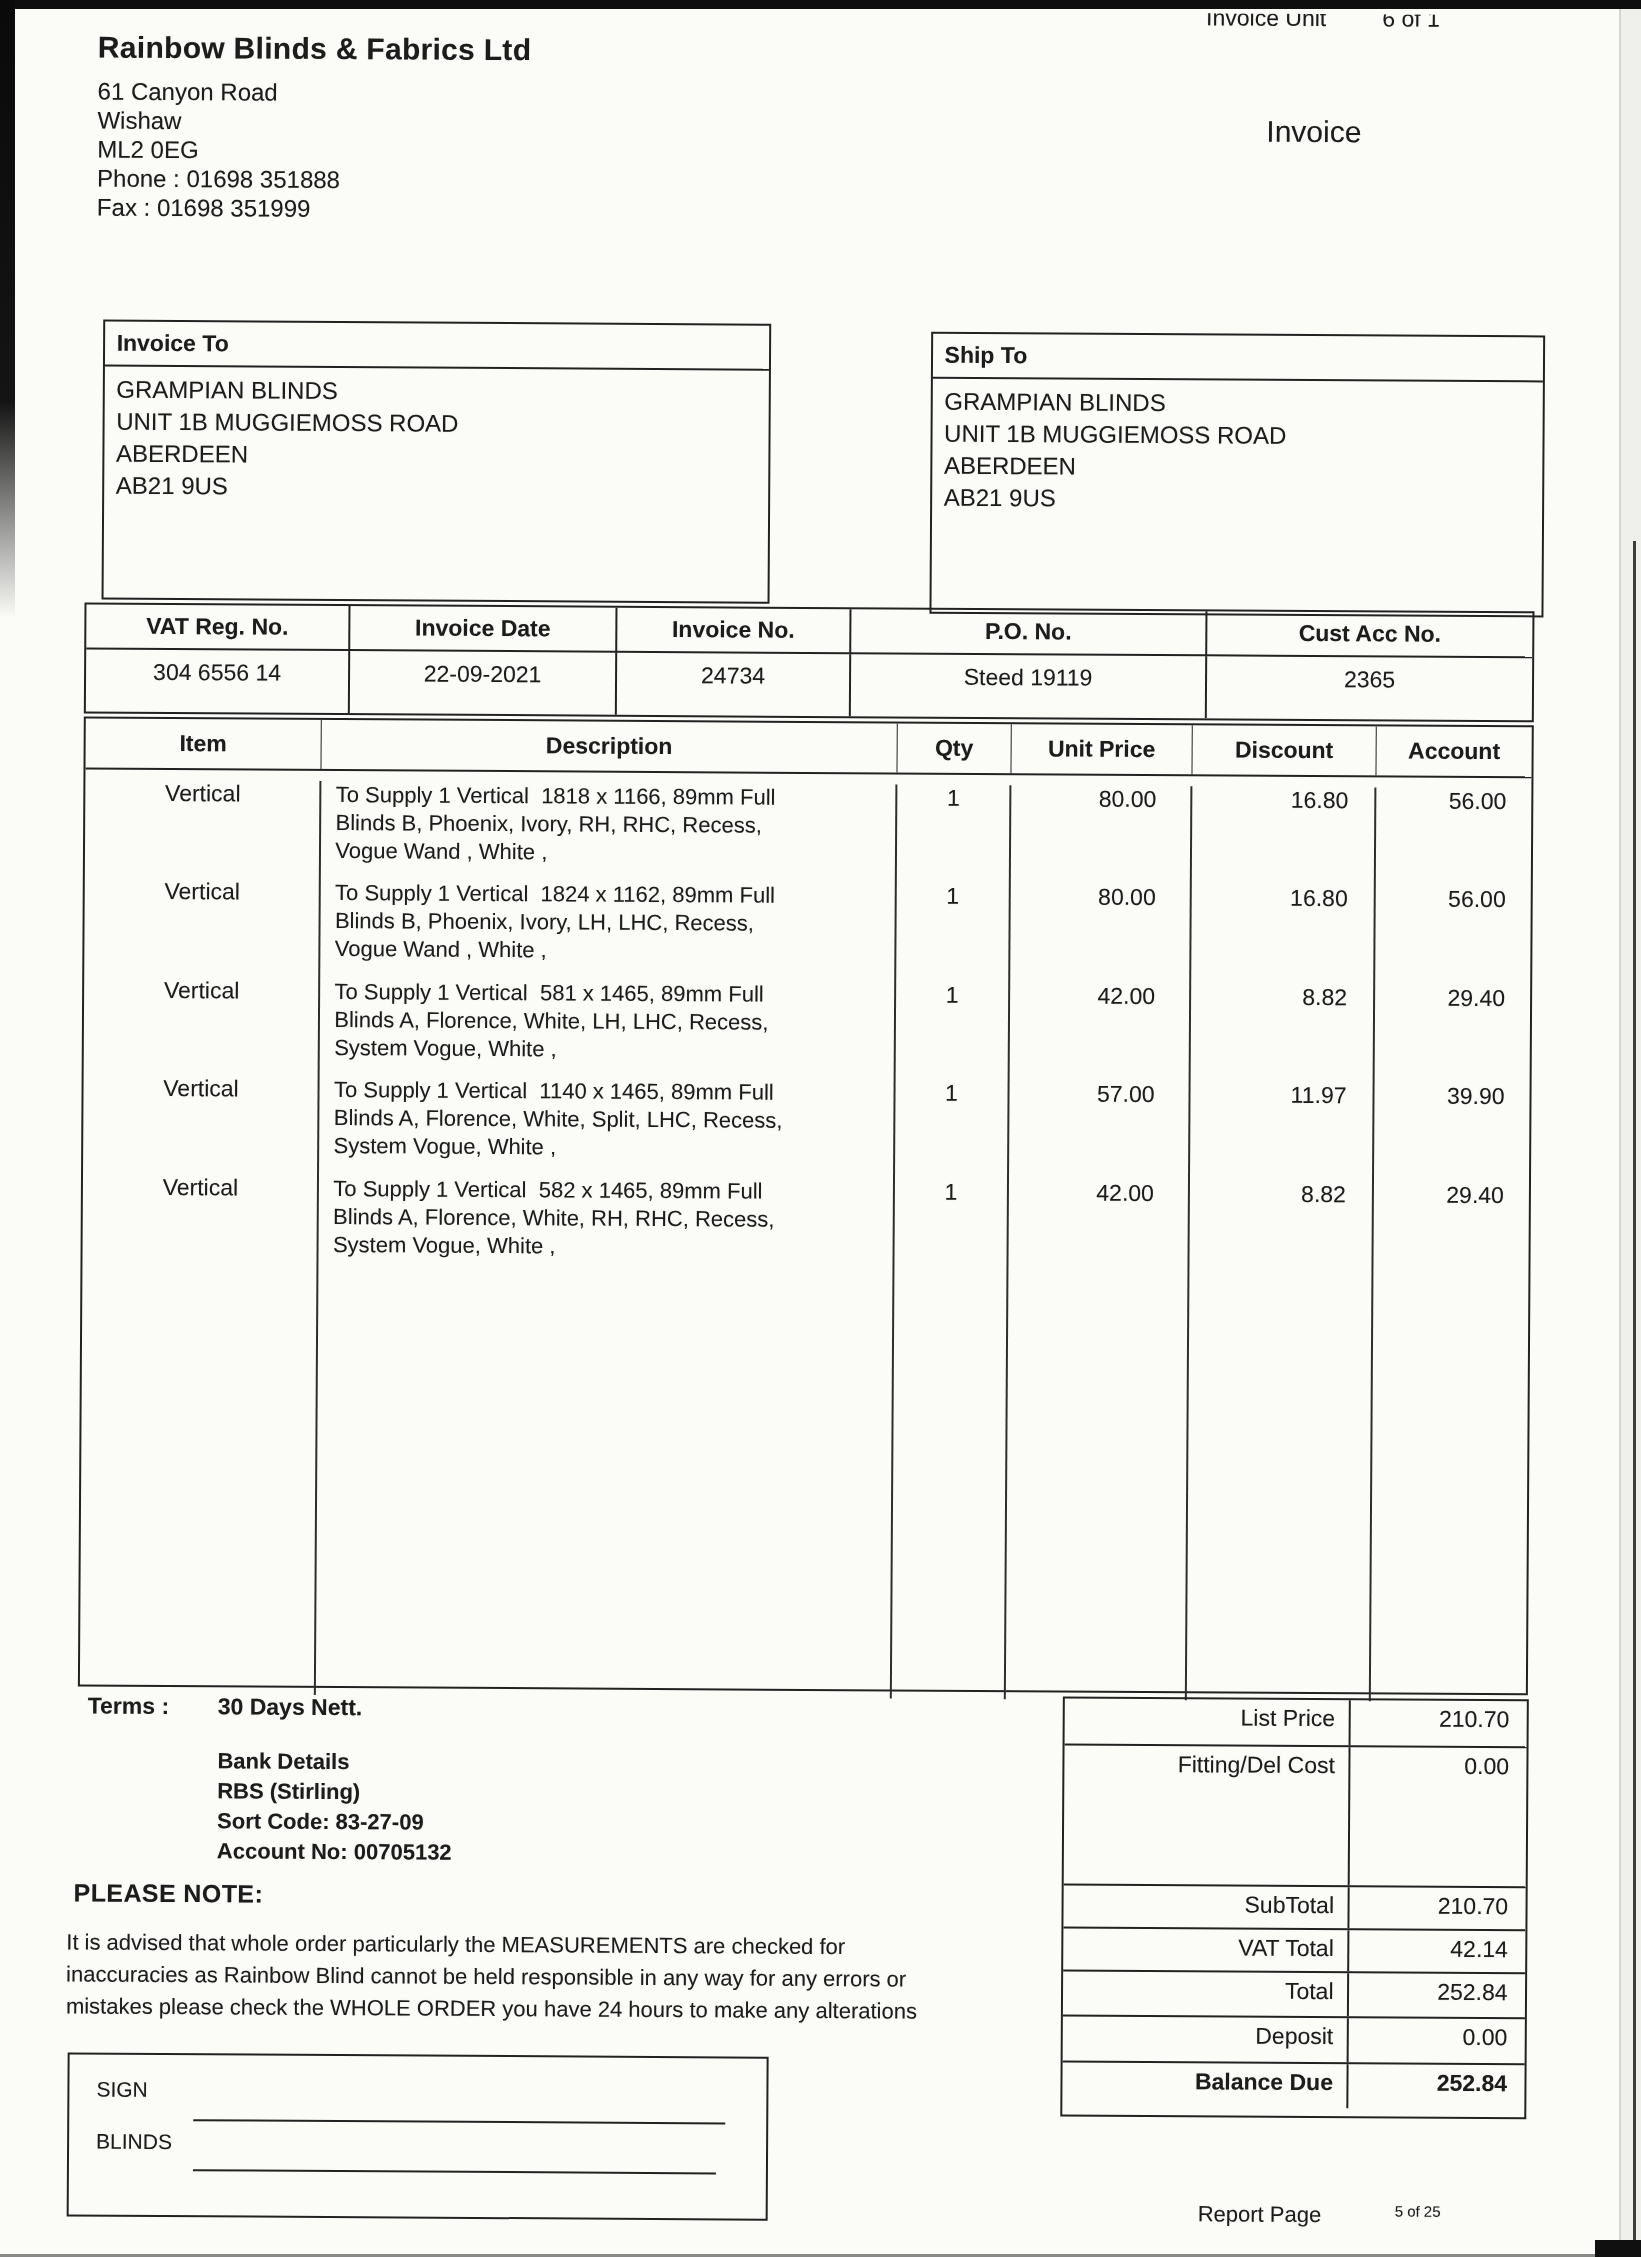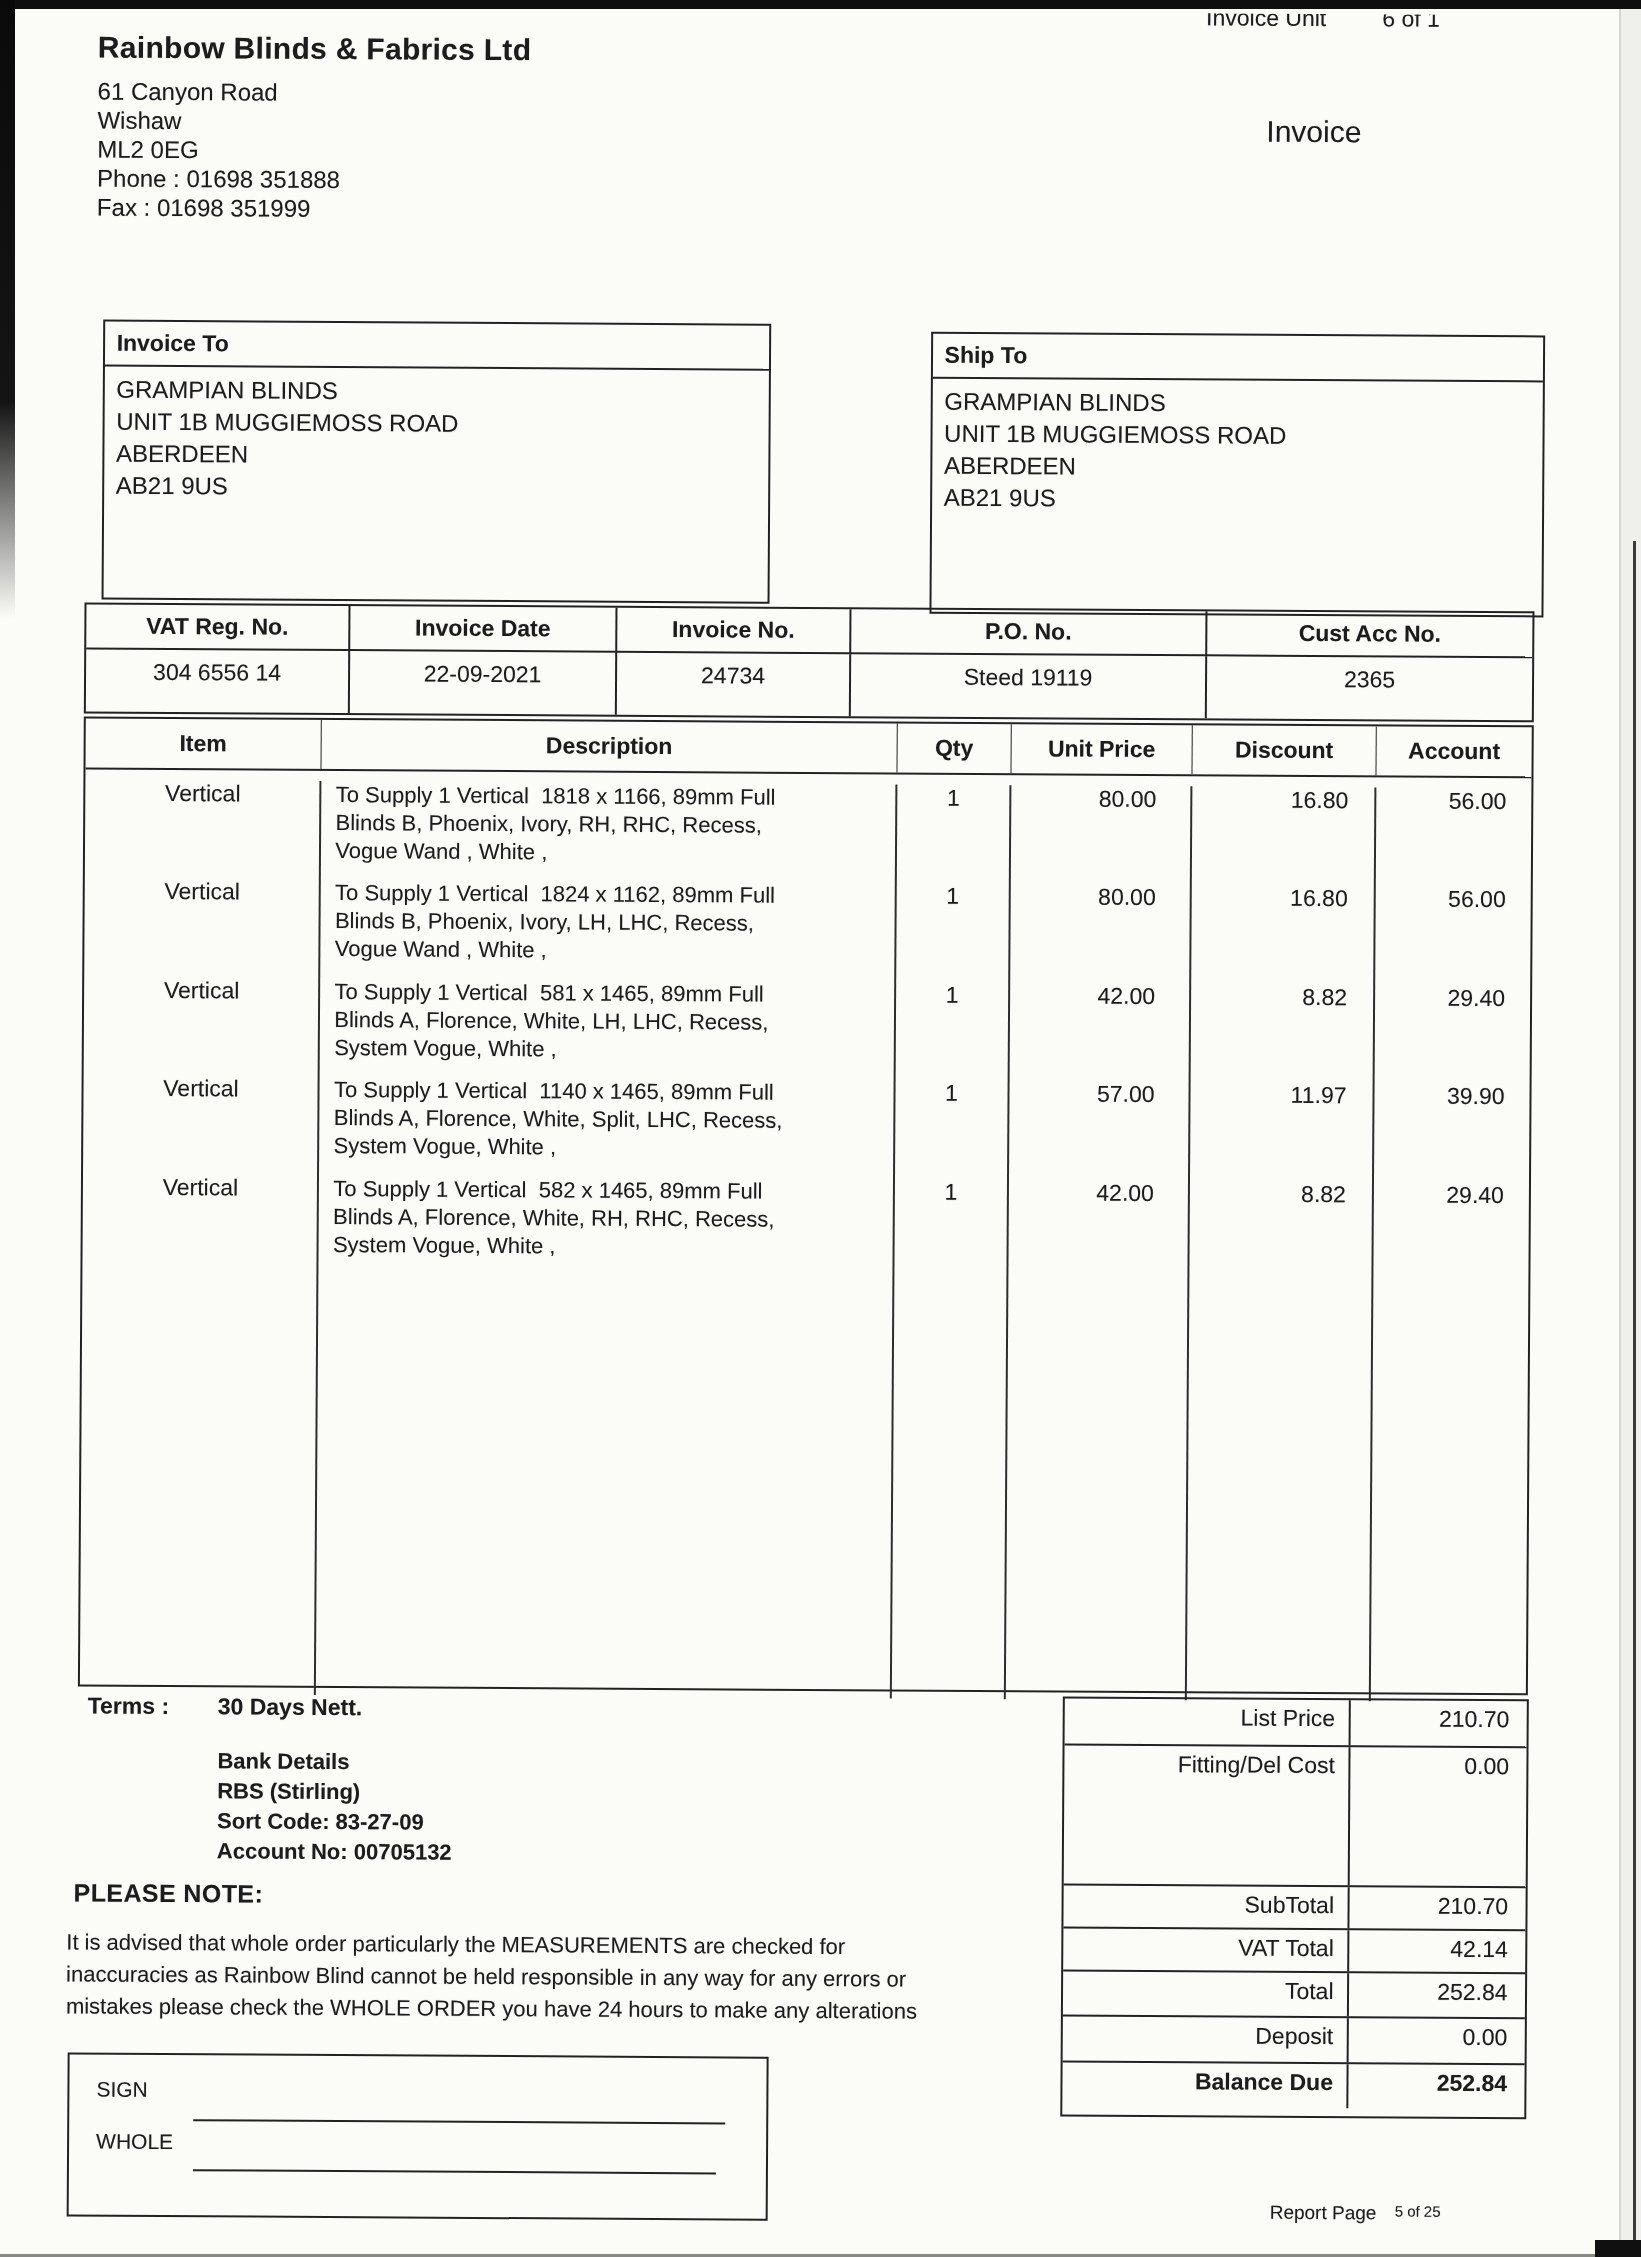--- a/index.html
+++ b/index.html
@@ -69,21 +69,21 @@
   .t-value{flex:1;text-align:right;padding:4.8px 17.4px 0 0;font-size:23px;}
   .h47{height:45px;} .h145{height:140px;} .h45{height:43px;} .h48{height:46px;}
   .t-bold .t-label,.t-bold .t-value{font-weight:bold;}
 
   
   .signbox{left:74px;top:2057px;width:697px;height:160px;border:2.9px solid #222;}
   .sig-label{position:absolute;left:27px;font-size:21px;}
   .sig-line{position:absolute;height:2.4px;background:#222;}
 
   
-  .footer-label{left:1277px;top:2199px;font-size:19px;text-align:center;}
+  .footer-label{left:1205px;top:2199px;font-size:22px;text-align:center;}
   .footer-value{left:1402px;top:2199px;font-size:15px;}
 
   
   .right-margin{left:1621px;top:0;width:20px;height:100%;background:#efefec;}
   .edge-top{left:0;top:0;width:1641px;height:8.7px;background:#0e0e0e;}
   .edge-left{left:0;top:0;width:14.5px;height:618px;
              background:linear-gradient(to bottom,#0a0a0a 0%,#141414 65%,rgba(20,20,20,0) 100%);}
   .edge-right-light{left:1619px;top:0;width:1.9px;height:100%;background:#d6d6d1;}
   .edge-right-dark{left:1633px;top:541px;width:2.9px;height:1717px;background:#3c3c3c;}
   .corner-blob{left:1595px;top:2240px;width:46px;height:17.4px;background:#101010;}
@@ -273,21 +273,21 @@
       </div>
       <div class="t-row h48 t-bold">
         <div class="t-label">Balance Due</div>
         <div class="t-value">252.84</div>
       </div>
     </div>
 
     <div class="abs signbox">
       <div class="sig-label" style="top:23px">SIGN</div>
       <div class="sig-line" style="left:124px;right:41px;top:64px"></div>
-      <div class="sig-label" style="top:75px">WHOLE</div>
+      <div class="sig-label" style="top:75px">BLINDS</div>
       <div class="sig-line" style="left:124px;right:50px;top:114px"></div>
     </div>
 
     <div class="abs footer-label">Report Page</div>
     <div class="abs footer-value">5 of 25</div>
 
   </div>
 
   <div class="abs right-margin"></div>
   <div class="abs edge-right-light"></div>

